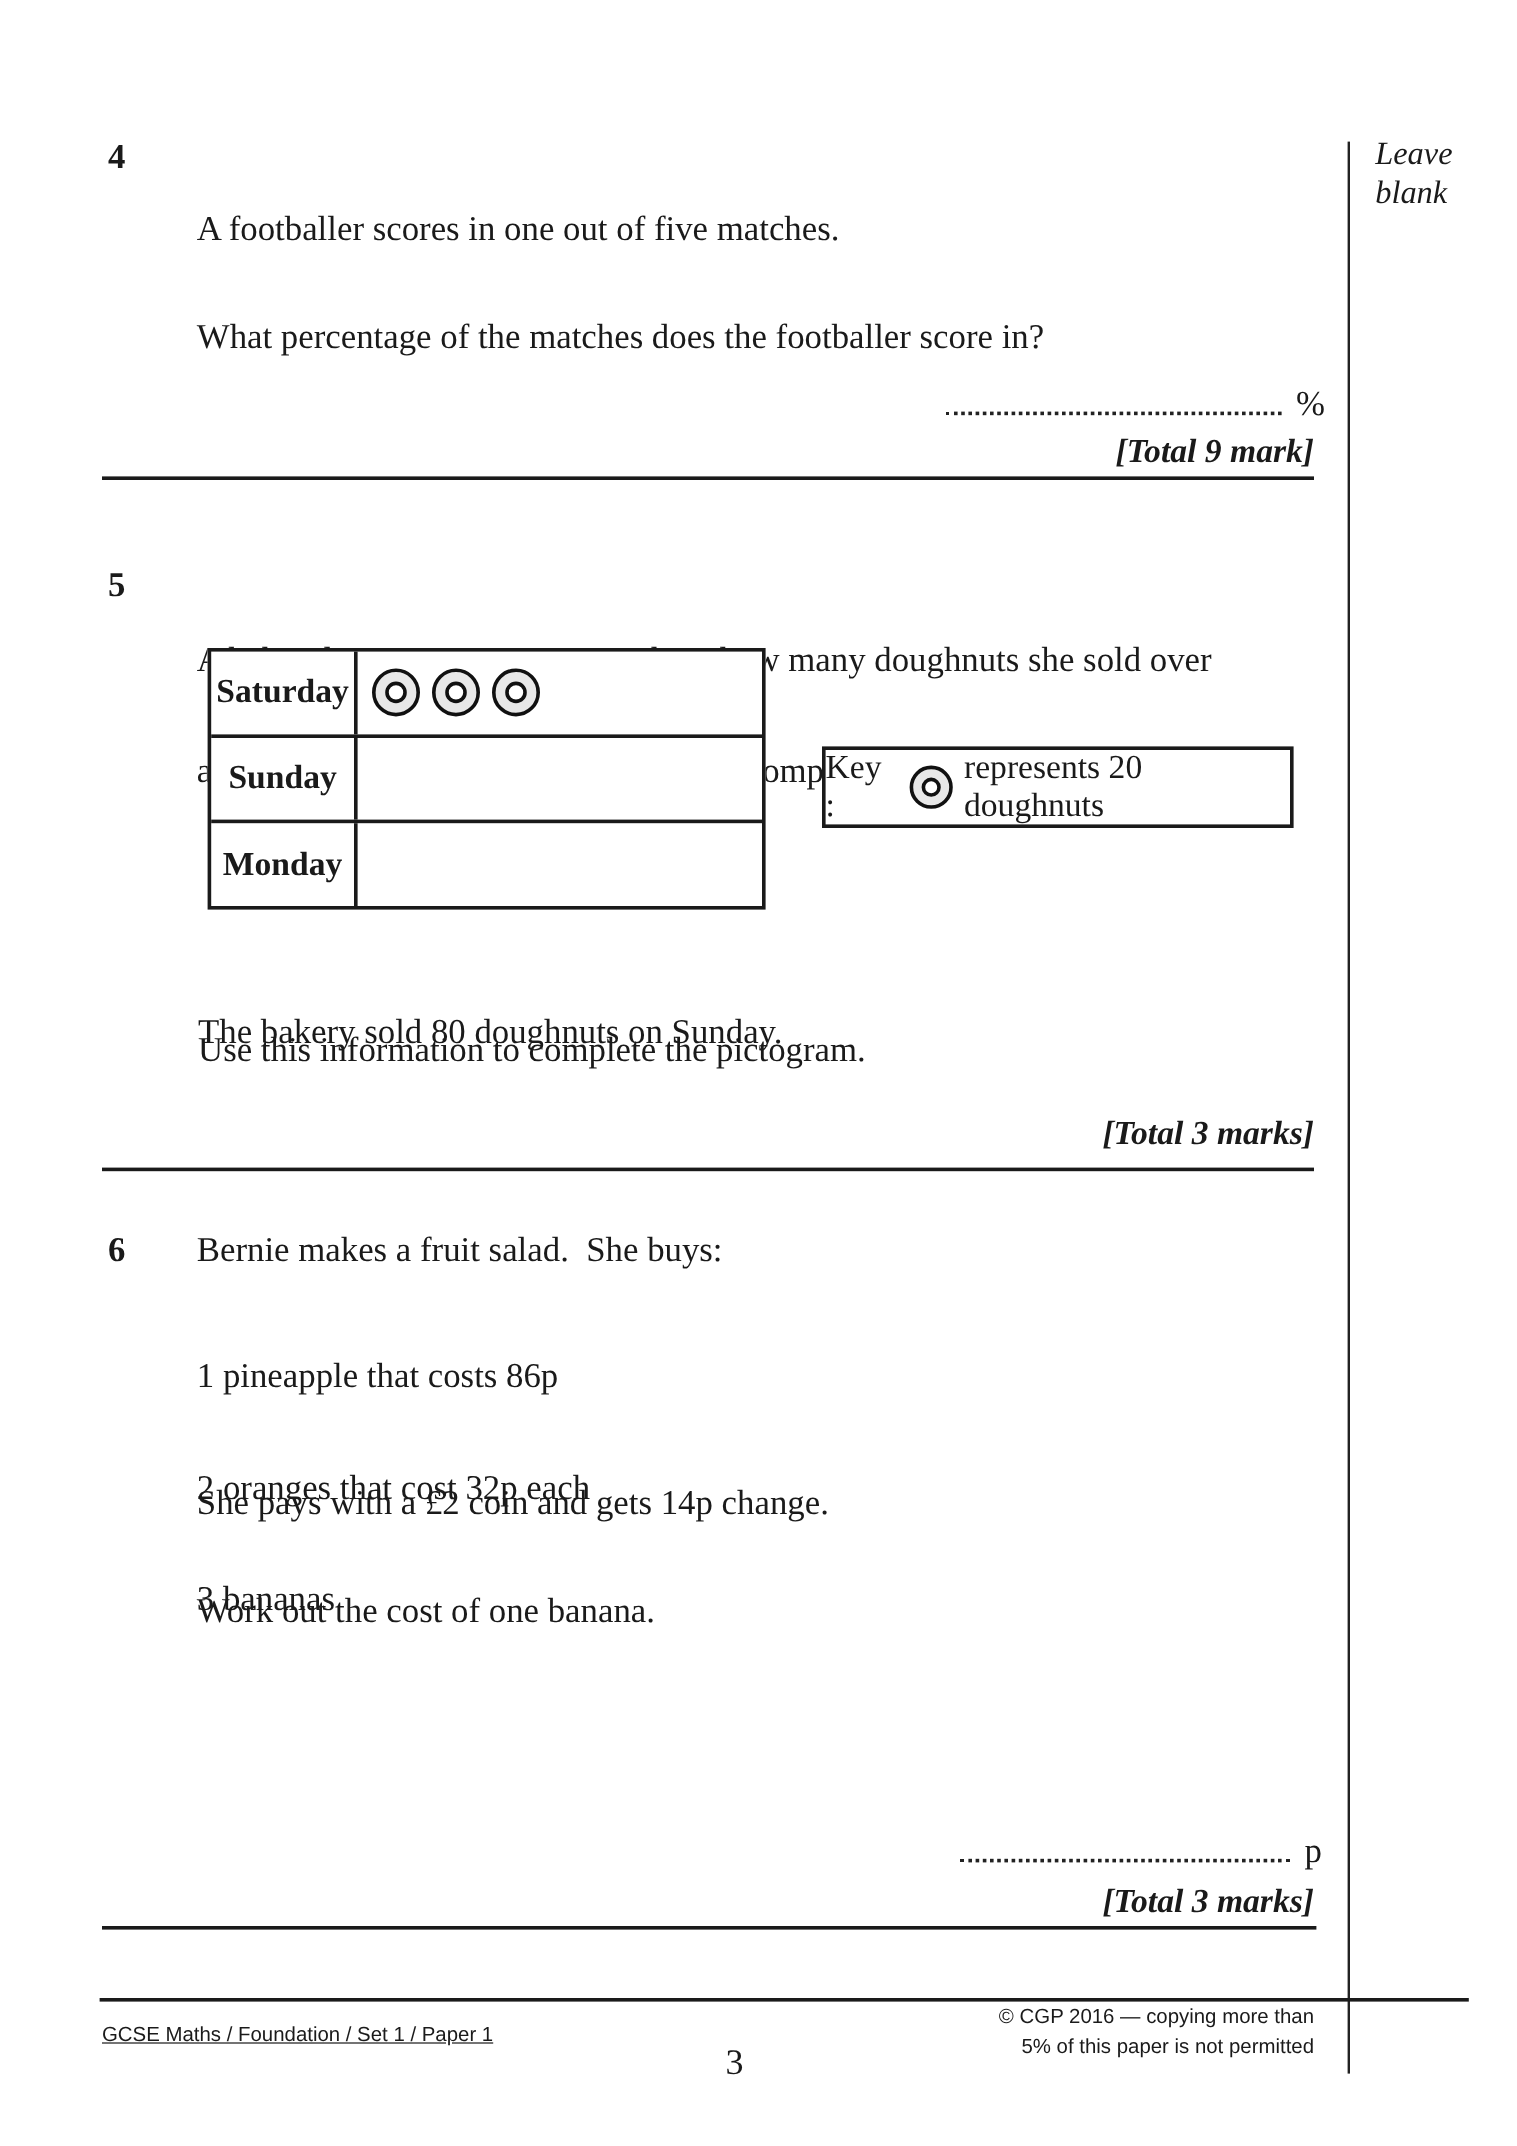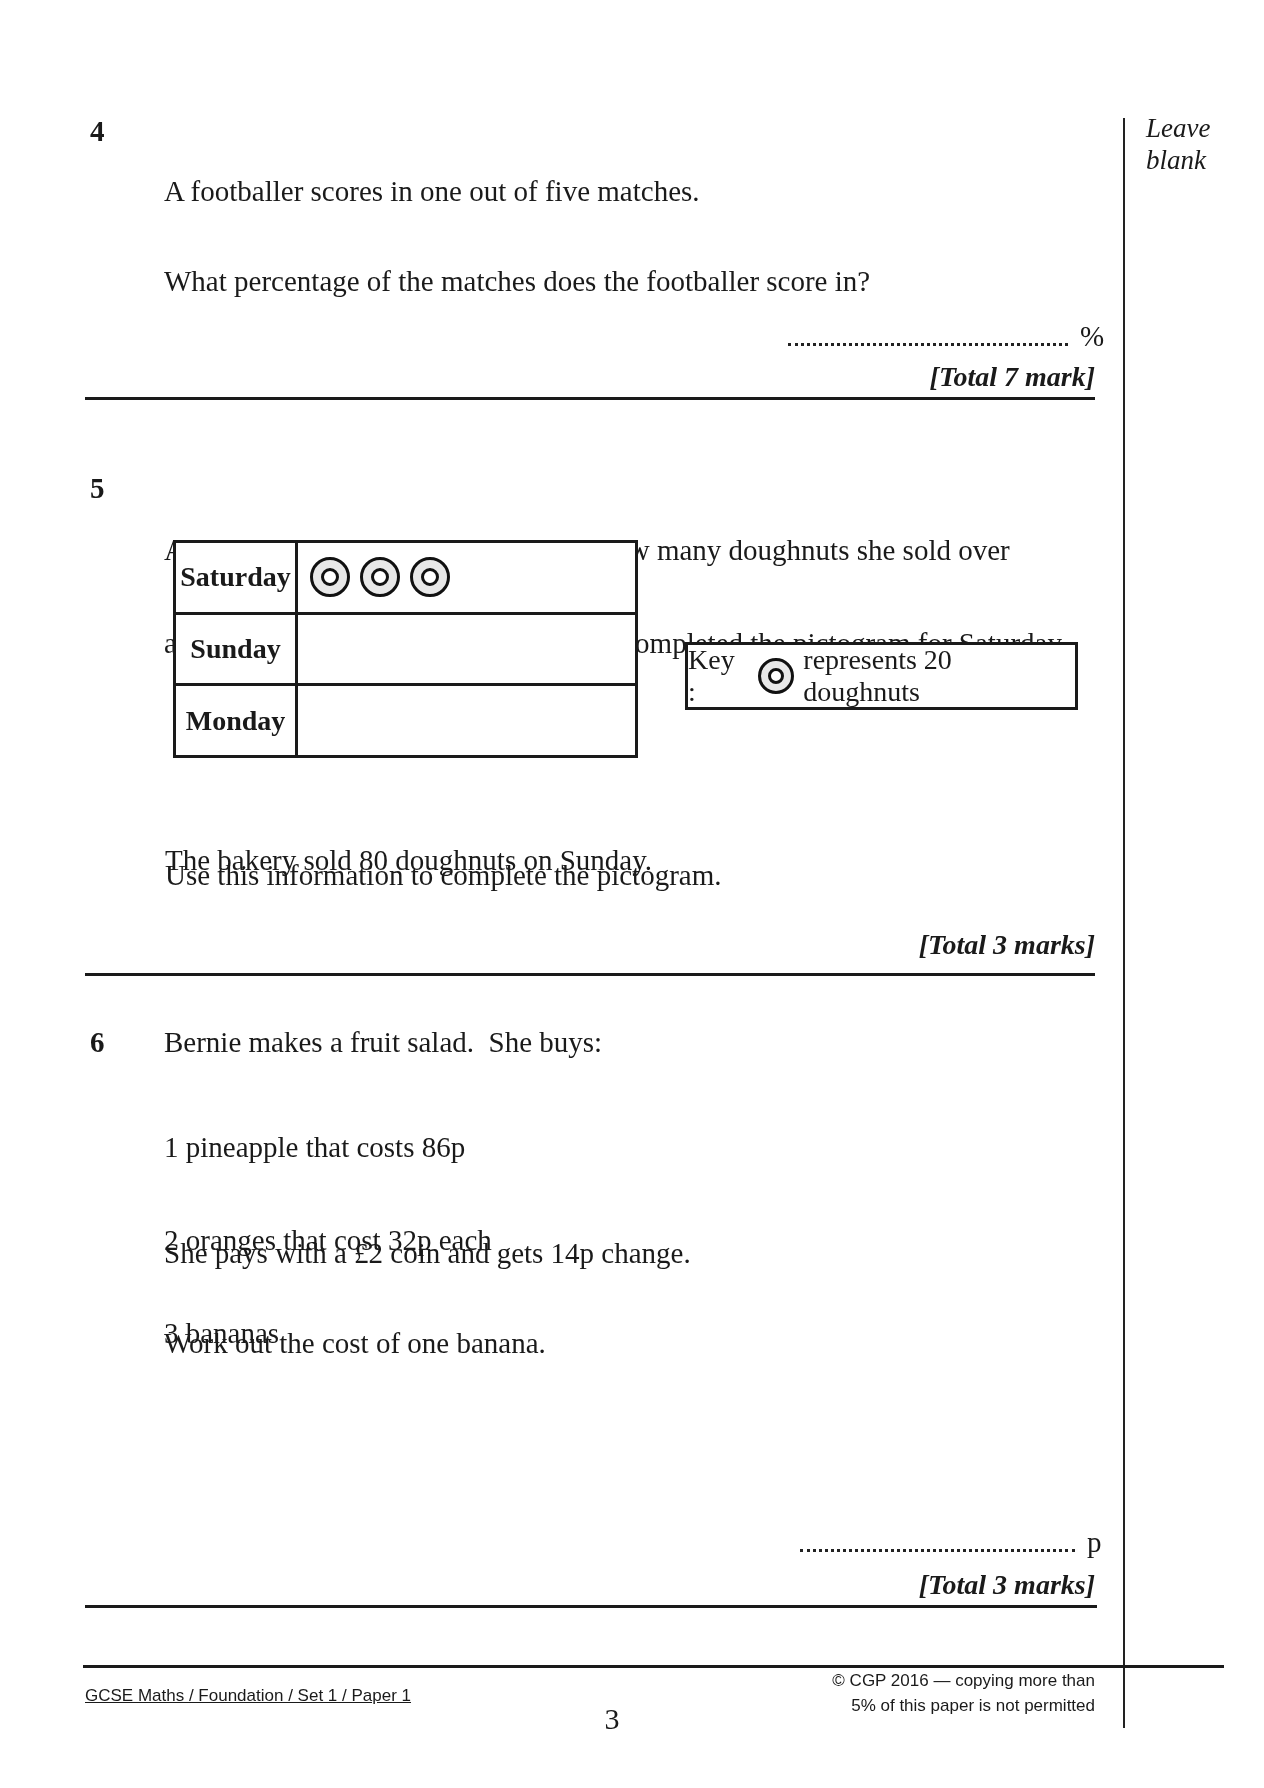--- a/index.html
+++ b/index.html
@@ -59,21 +59,20 @@
   }
   .donut-hole {
     width:18px; height:18px; border-radius:50%;
     background:#ffffff; border:3px solid #111111;
   }
   .keybox {
     position:absolute; left:685px; top:622px; width:393px; height:68px;
     border:3px solid #1a1a1a; background:#ffffff;
     display:flex; align-items:center; justify-content:center; gap:9px;
     font-size:28px;
-    margin-top:20px;
   }
   .keybox .donut { width:36px; height:36px; }
   .keybox .donut-hole { width:16px; height:16px; }
   .body-text { position:absolute; left:165px; font-size:29px; line-height:30px; white-space:pre-wrap; }
   
   .footer-rule { position:absolute; left:83px; top:1665px; width:1141px; height:3px; background:#1a1a1a; }
   .footer-left {
     position:absolute; left:85px; top:1686px;
     font-family:"Liberation Sans", sans-serif; font-size:17px;text-decoration:underline;
   }
@@ -99,21 +98,21 @@
 
   <div class="qnum" style="top:116px">4</div>
   <div class="qtext" style="top:116px">
     <div>A footballer scores in one out of five matches.</div>
     <div>What percentage of the matches does the footballer score in?</div>
   </div>
   <div class="answer-row" style="left:788px; top:316px">
     <span class="dots"></span>
     <span>%</span>
   </div>
-  <div class="total-marks" style="top:362px">[Total 7 mark]</div>
+  <div class="total-marks" style="top:362px">[Total 9 mark]</div>
   <div class="sep" style="top:397px"></div>
 
   <div class="qnum" style="top:473px">5</div>
   <div class="qtext lh31" style="top:473px">
     <div>A baker designs a pictogram to show how many doughnuts she sold over</div>
     <div>a bank holiday weekend.  She has only completed the pictogram for Saturday.</div>
   </div>
 
   <div class="ptable">
     <div class="prow">

